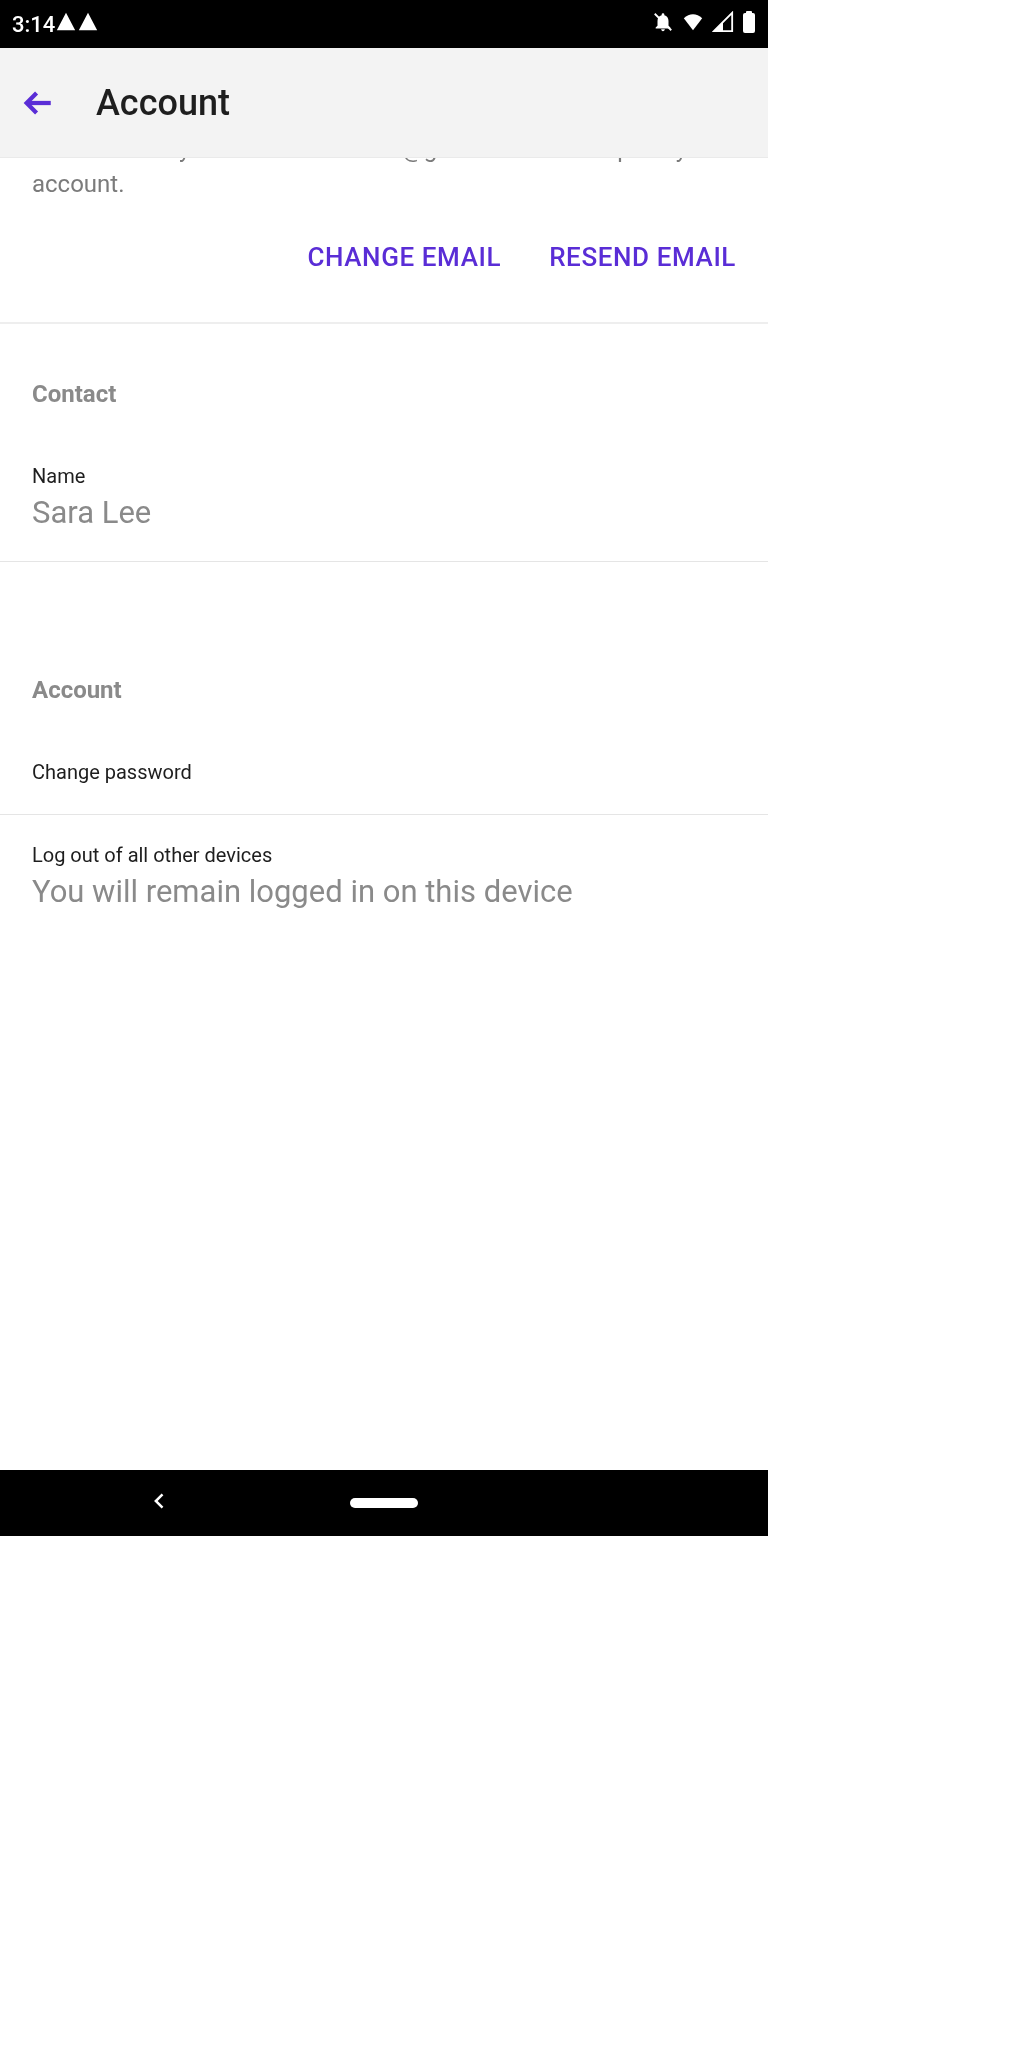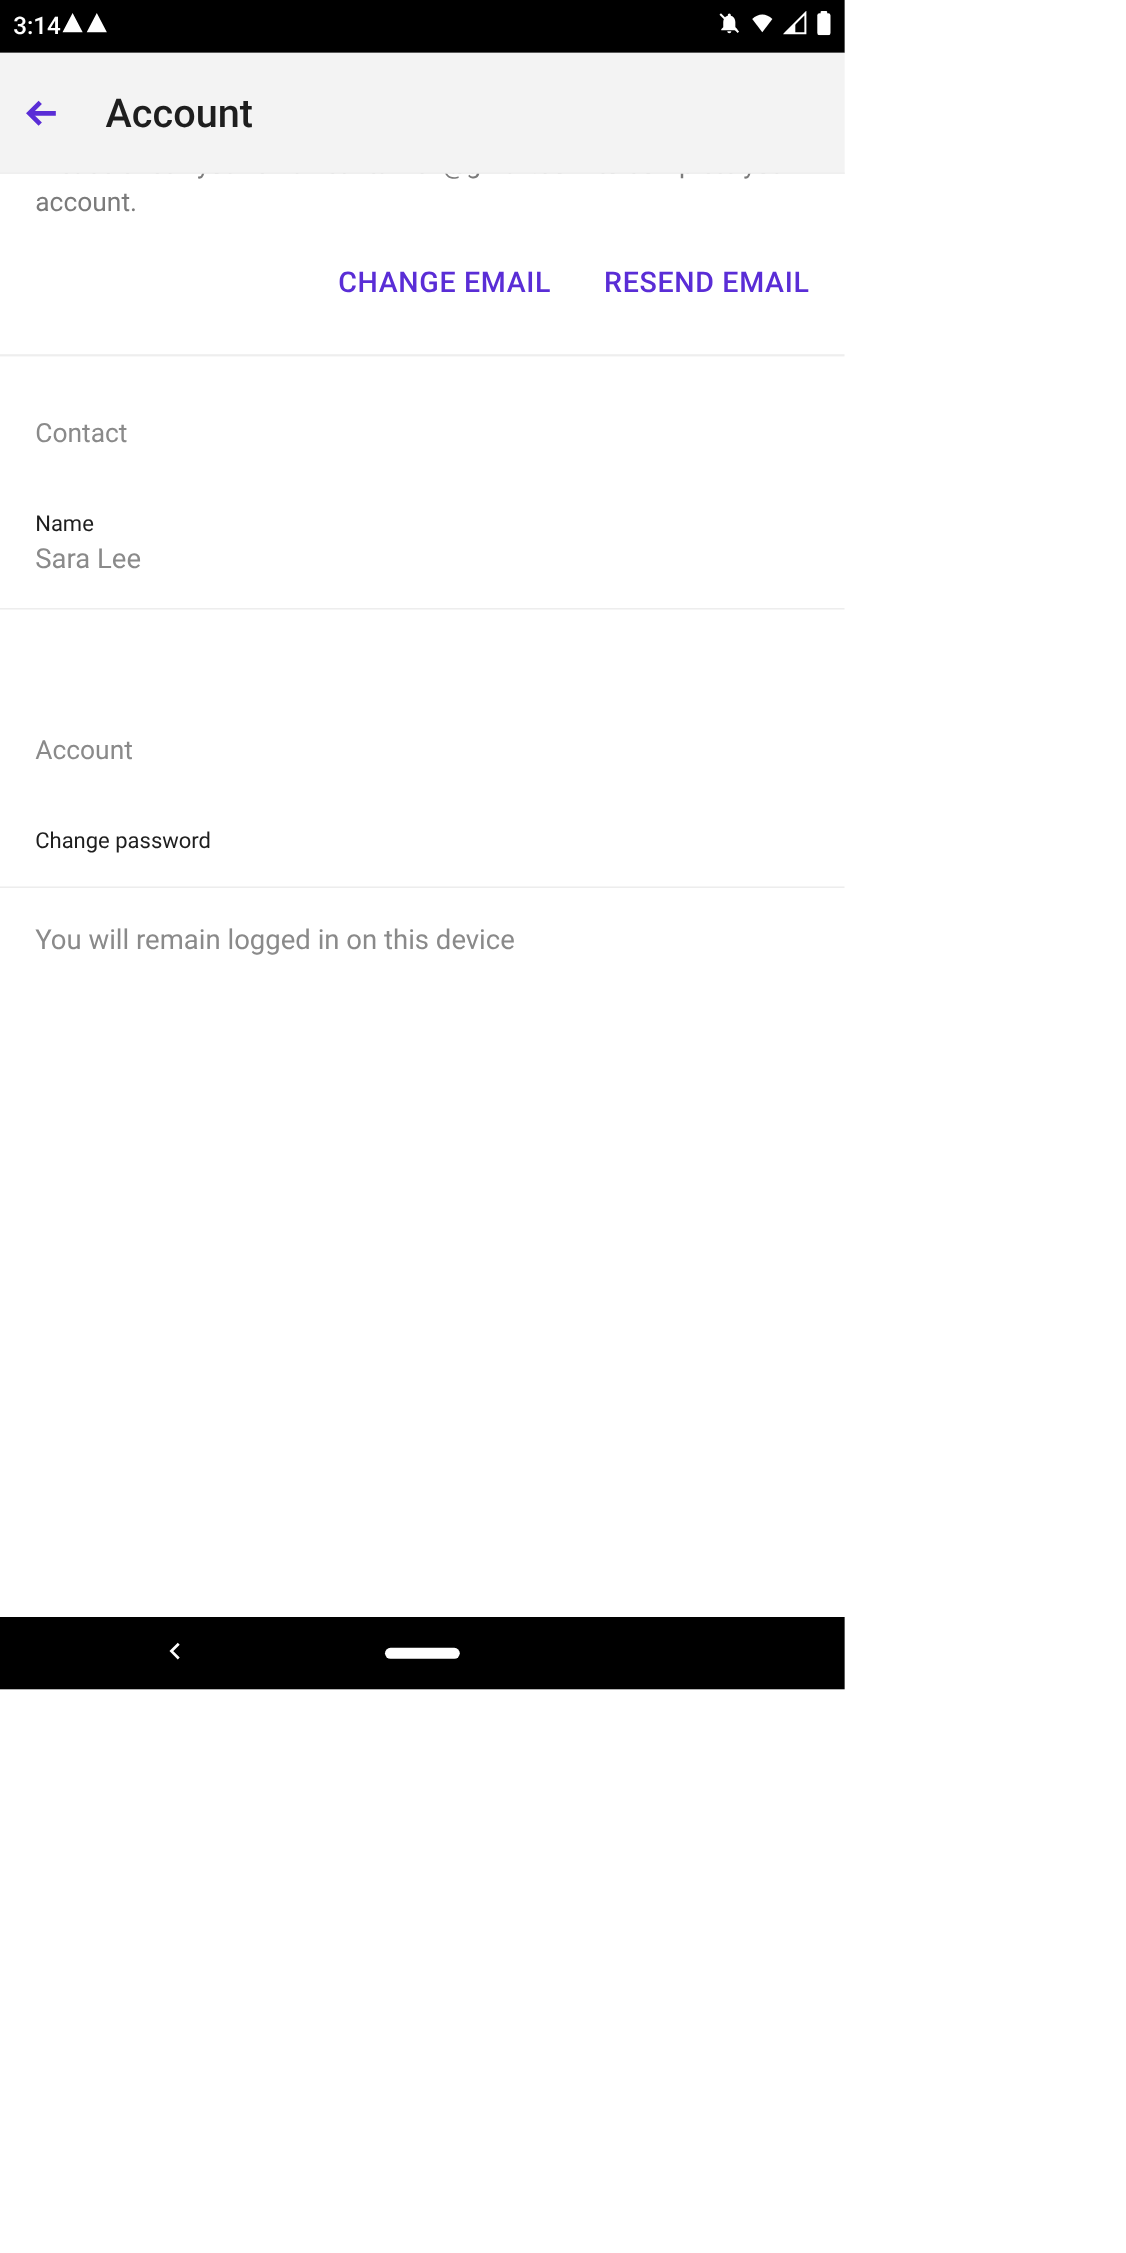--- a/index.html
+++ b/index.html
@@ -22,27 +22,27 @@
   .content { flex: 1; overflow: hidden; background: #fff; position: relative; }
 
   
   .verify-block { padding: 0 32px; margin-top: -26px; }
   .verify-text { font-size: 24px; color: #7b7b7b; line-height: 1.45; }
   .verify-actions { display: flex; justify-content: flex-end; gap: 48px; padding: 40px 0 50px 0; }
   .verify-actions .action { color: #5a2dd6; font-size: 26px; font-weight: 500; letter-spacing: 0.6px; }
   .banner-sep { height: 2px; background: #eee; }
 
   
-  .section-header { padding: 56px 32px 28px 32px; font-size: 24px; font-weight: 400; color: #8a8a8a; }
+  .section-header { padding: 56px 32px 28px 32px; font-size: 24px; font-weight: 700; color: #8a8a8a; }
 
   
   .list-item { padding: 28px 32px 30px 32px; border-bottom: 1px solid #e5e5e5; }
   .list-item.no-sep { border-bottom: none; }
   .list-item .li-title { font-size: 20px; color: #1e1e1e; font-weight: 400; }
-  .list-item .li-sub { font-size: 25px; color: #8a8a8a; margin-top: 6px; }
+  .list-item .li-sub { font-size: 31px; color: #8a8a8a; margin-top: 6px; }
   .li-sub .pair { display: inline-block; }
   .li-sub .pair .left { display:inline-block; min-width: 96px; }
 
   
   .nav-bar { height: 66px; background: #000; display: flex; align-items: center; justify-content: center; position: relative; }
   .nav-back { position: absolute; left: 150px; }
   .nav-back svg { stroke: #fff; stroke-width: 3; fill: none; }
   .nav-pill { width: 68px; height: 10px; background: #fff; border-radius: 6px; }
 </style>
 </head>
@@ -124,20 +124,21 @@
     <div class="list-item no-sep">
     </div>
 
     <div class="section-header">Account</div>
 
     <div class="list-item">
       <div class="li-title">Change password</div>
     </div>
 
     <div class="list-item no-sep">
+      <div class="li-title">Log out of all other devices</div>
       <div class="li-sub">You will remain logged in on this device</div>
     </div>
 
   </div>
 
   <div class="nav-bar">
     <div class="nav-back">
       <svg width="20" height="20" viewBox="0 0 24 24">
         <polyline points="15,4 7,12 15,20"></polyline>
       </svg>

